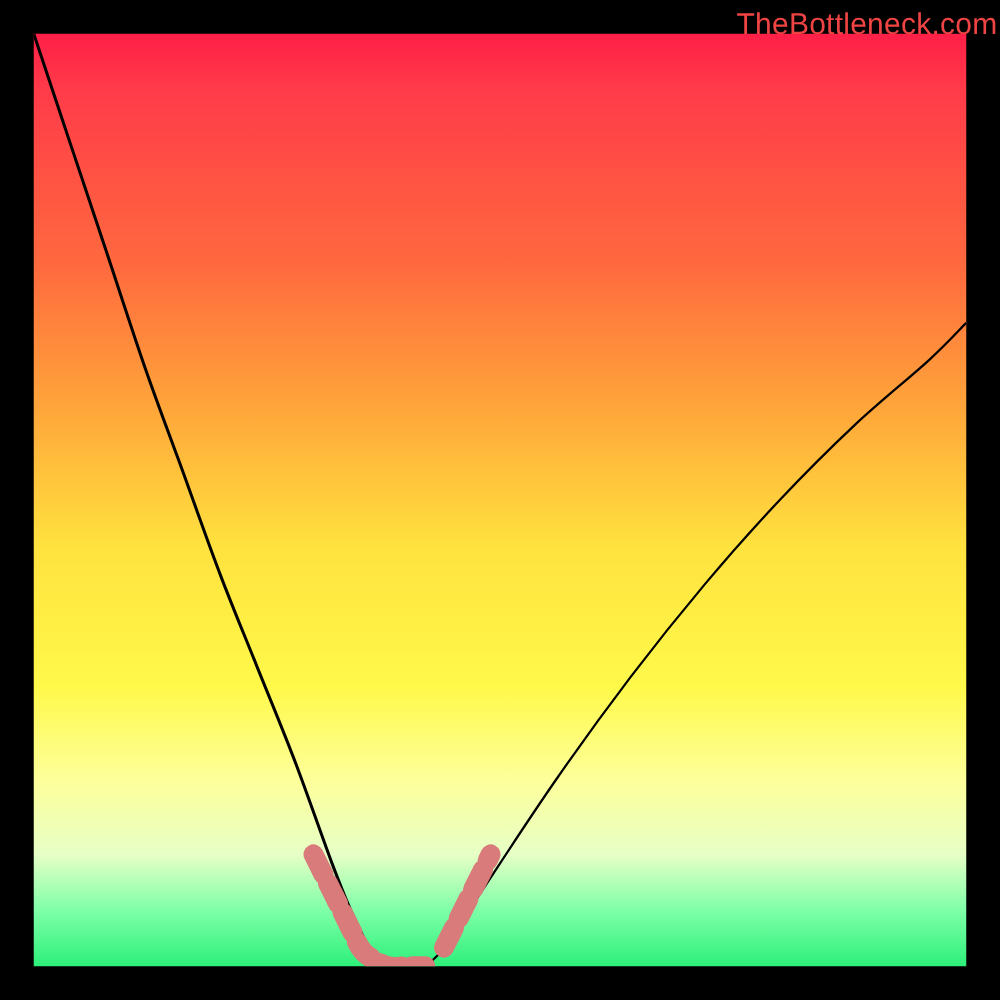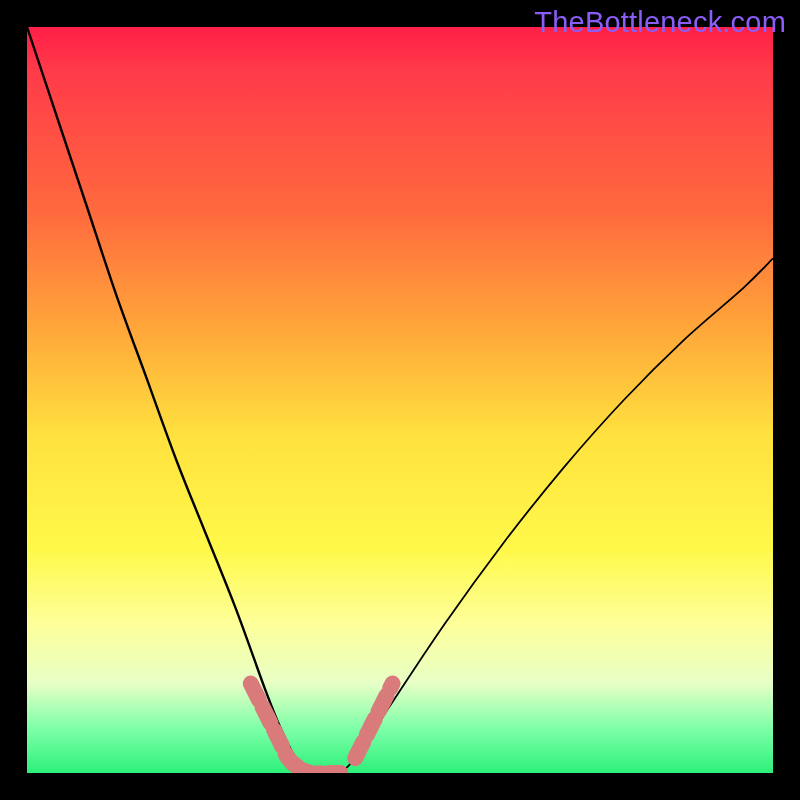--- a/index.html
+++ b/index.html
@@ -34,23 +34,23 @@
       #fff94a 70%,
       #fdff9a 80%,
       #e7ffc6 88%,
       #7effa8 94%,
       #2df07a 100%
     );
   }
   .watermark {
     position: absolute;
     top: 6px;
-    right: 14px;
-    color: #8b5cf6;
-    font-size: 29px;
+    right: 2px;
+    color: #ef4444;
+    font-size: 24px;
     font-weight: 500;
     letter-spacing: 0.2px;
     user-select: none;
     z-index: 5;
   }
   svg.curves {
     position: absolute;
     left: 0;
     top: 0;
     width: 746px;

